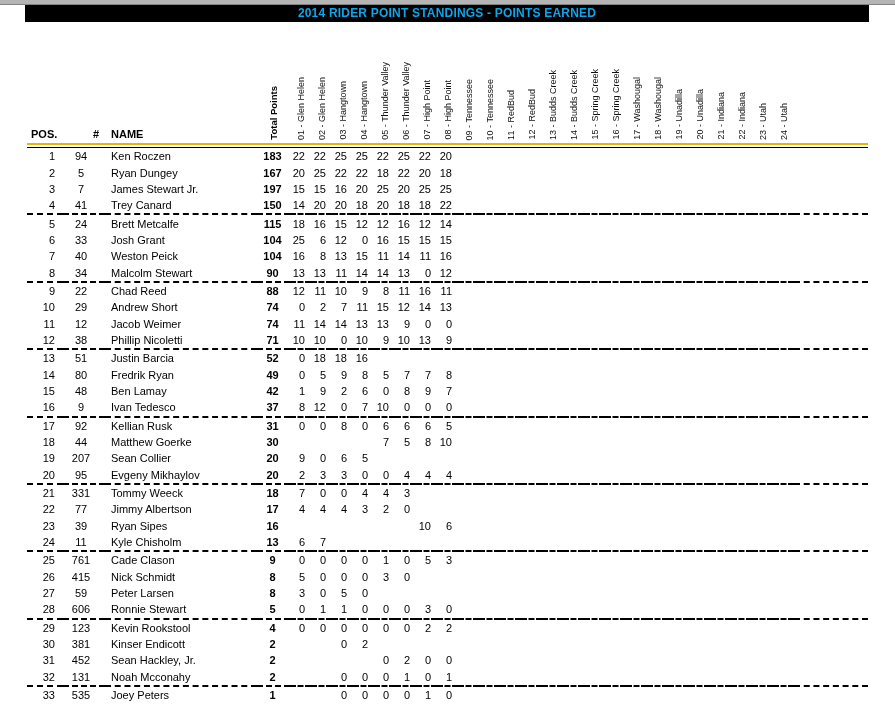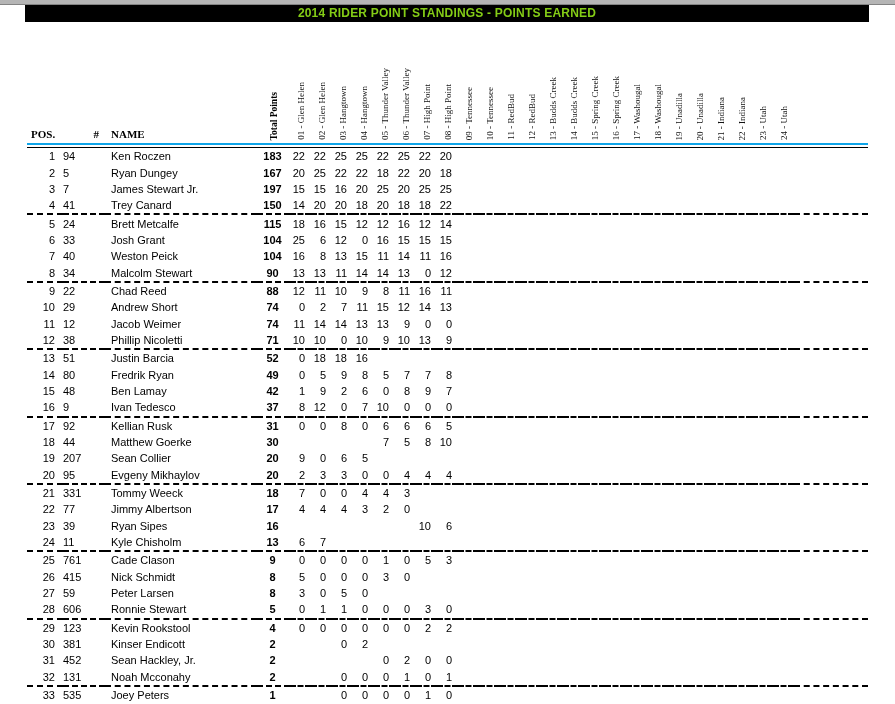--- a/index.html
+++ b/index.html
@@ -15,41 +15,40 @@
   .top-strip {
     height: 4px;
     background: #b5b5b5;
     border-bottom: 1px solid #838383;
   }
   .title-bar {
     margin-left: 25px;
     width: 844px;
     height: 17px;
     background: #000000;
-    color: #84cc16;
+    color: #0ea5e9;
     font-size: 12px;
     font-weight: bold;
     text-align: center;
     line-height: 17px;
     letter-spacing: 0.2px;
   }
   table.standings {
     margin-left: 27px;
     width: 841px;
     border-collapse: collapse;
     table-layout: fixed;
   }
   thead th {
     vertical-align: bottom;
     font-size: 11px;
     font-weight: bold;
     padding: 0 0 3px 0;
     height: 118px;
-    border-bottom: 2px solid #0ea5e9;
-    font-family: Liberation Serif, serif;
+    border-bottom: 2px solid #eab308;
   }
   th.h-pos  { text-align: left;  padding-left: 4px; }
   th.h-num  { text-align: right; padding-right: 6px; }
   th.h-name { text-align: left;  padding-left: 6px; margin-top: 31px; }
   th.h-total, th.h-race { text-align: center; }
   .rot {
     writing-mode: vertical-rl;
     transform: rotate(180deg);
     margin: 0 auto;
     white-space: nowrap;
@@ -71,21 +70,21 @@
   tbody td {
     font-size: 11px;
     height: 16.35px;
     padding: 0;
     line-height: 16px;
     vertical-align: middle;
     white-space: nowrap;
     overflow: hidden;
   }
   td.c-pos   { text-align: right; padding-right: 8px; }
-  td.c-num   { text-align: left; padding-right: 6px; }
+  td.c-num   { text-align: center; padding-right: 6px; }
   td.c-name  { text-align: left;  padding-left: 6px; }
   td.c-total { text-align: center; padding-right: 2px; font-weight: bold; }
   td.c-race  { text-align: right; padding-right: 6px; }
   tr.group-end td { border-bottom: 2px dashed #000; }
 </style>
 </head>
 <body>
 
 <div class="top-strip"></div>
 

